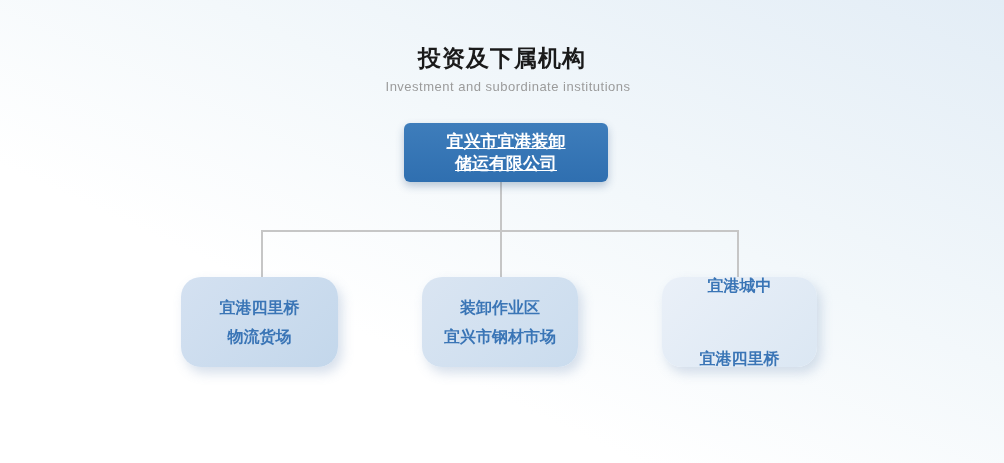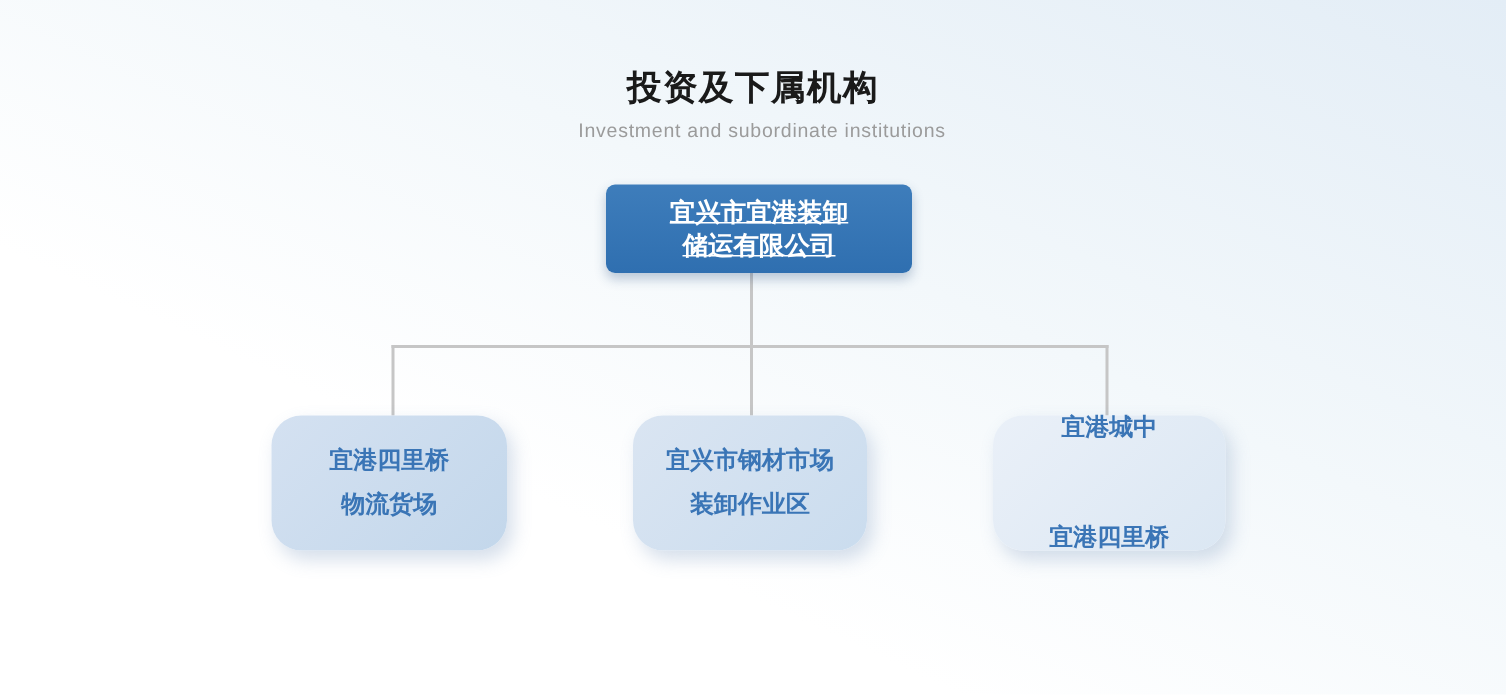--- a/index.html
+++ b/index.html
@@ -117,22 +117,22 @@
     <div>宜兴市宜港装卸</div>
     <div>储运有限公司</div>
   </div>
 
   <div class="node child-box child-1">
     <div>宜港四里桥</div>
     <div>物流货场</div>
   </div>
 
   <div class="node child-box child-2">
+    <div>装卸作业区</div>
     <div>宜兴市钢材市场</div>
-    <div>装卸作业区</div>
   </div>
 
   <div class="node child-box child-3">
     <div>宜港城中</div>
     <div>宜港四里桥</div>
   </div>
 
 </div>
 
 </body></html>

